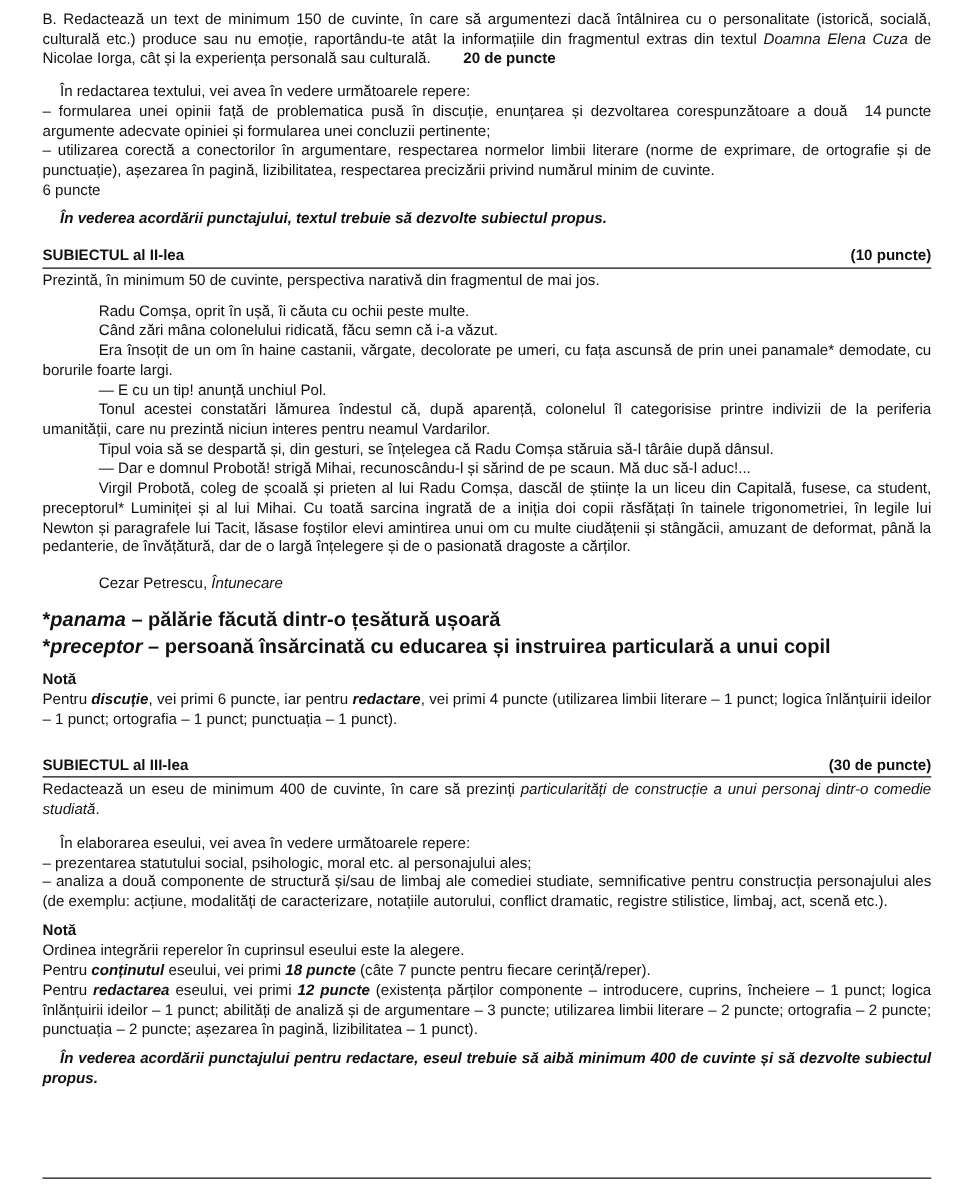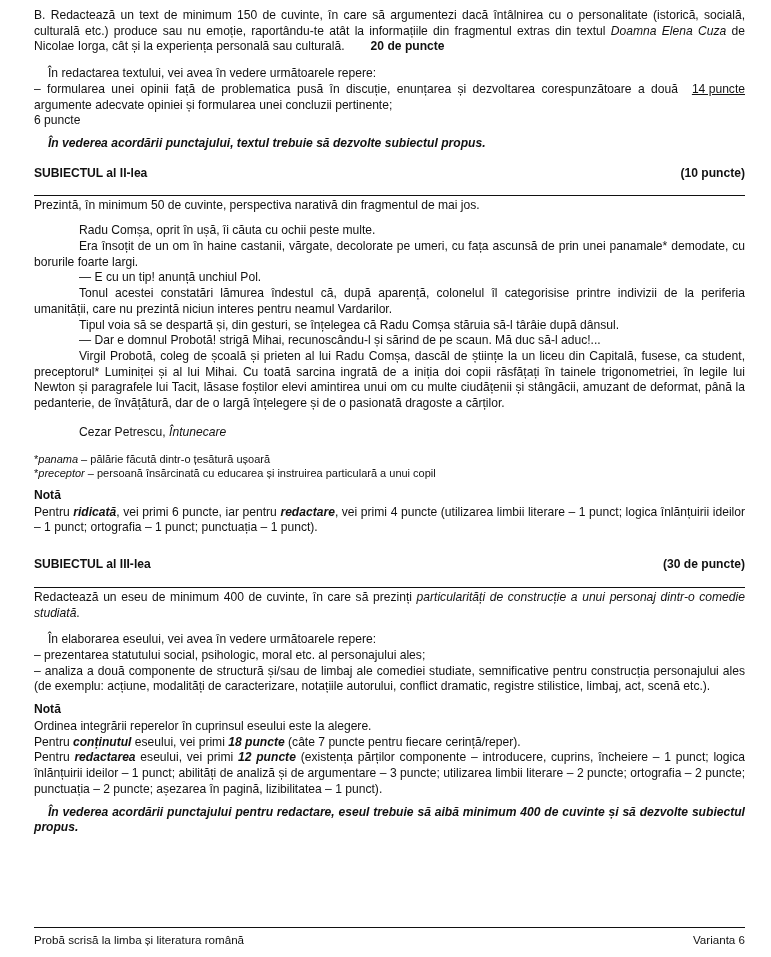--- a/index.html
+++ b/index.html
@@ -44,31 +44,30 @@
     margin-left: 26px;
     white-space: nowrap;
   }
   .pts-right {
     display: block;
     text-align: right;
   }
   .pts-tab {
     float: right;
     margin-left: 14px;
-    text-decoration: underline;
   }
 
   
   .subject-head {
     display: flex;
     justify-content: space-between;
     align-items: baseline;
     font-weight: bold;
     border-bottom: 1.6px solid #111111;
-    padding-bottom: 14px;
+    padding-bottom: 1px;
     margin-bottom: 2px;
   }
 
   
   .repere p {
     text-align: justify;
   }
 
   
   .excerpt {
@@ -80,22 +79,23 @@
   }
   .attrib {
     text-align: right;
     margin-top: 13px;
     margin-right: 16px;
   }
 
   
   .footnotes {
     margin-top: 11px;
-    font-size: 11px;
+    font-size: 16px;
     line-height: 1.34;
+    font-weight: bold;
   }
   .footnotes p { text-align: left; }
 
   
   .nota-title {
     font-weight: bold;
     margin-bottom: 1px;
   }
 
   .indent-first { text-indent: 14px; }
@@ -126,60 +126,62 @@
   <div>
     <p class="just"><span>B. Redactează un text de minimum 150 de cuvinte, în care să argumentezi dacă întâlnirea cu o personalitate (istorică, socială, culturală etc.) produce sau nu emoție, raportându-te atât la informațiile din fragmentul extras din textul </span><span class="ital">Doamna Elena Cuza</span><span> de Nicolae Iorga, cât și la experiența personală sau culturală.</span><span class="pts-inline">20 de puncte</span></p>
 
     <div class="gap-md"></div>
 
     <p class="indent-first">În redactarea textului, vei avea în vedere următoarele repere:</p>
 
     <div class="repere">
       <p><span class="pts-tab">14 puncte</span><span>– formularea unei opinii față de problematica pusă în discuție, enunțarea și dezvoltarea corespunzătoare a două argumente adecvate opiniei și formularea unei concluzii pertinente;</span></p>
 
+      <p><span>– utilizarea corectă a conectorilor în argumentare, respectarea normelor limbii literare (norme de exprimare, de ortografie și de punctuație), așezarea în pagină, lizibilitatea, respectarea precizării privind numărul minim de cuvinte.</span></p>
       <p class="pts-right">6 puncte</p>
     </div>
 
     <div class="gap-sm"></div>
 
     <p class="bold indent-first">În vederea acordării punctajului, textul trebuie să dezvolte subiectul propus.</p>
   </div>
 
   <div class="gap-lg"></div>
 
   <div>
     <div class="subject-head">
       <span>SUBIECTUL al II-lea</span>
       <span>(10 puncte)</span>
     </div>
 
     <p>Prezintă, în minimum 50 de cuvinte, perspectiva narativă din fragmentul de mai jos.</p>
 
     <div class="excerpt">
       <p>Radu Comșa, oprit în ușă, îi căuta cu ochii peste multe.</p>
+      <p>Când zări mâna colonelului ridicată, făcu semn că i-a văzut.</p>
       <p>Era însoțit de un om în haine castanii, vărgate, decolorate pe umeri, cu fața ascunsă de prin unei panamale* demodate, cu borurile foarte largi.</p>
       <p>— E cu un tip! anunță unchiul Pol.</p>
       <p>Tonul acestei constatări lămurea îndestul că, după aparență, colonelul îl categorisise printre indivizii de la periferia umanității, care nu prezintă niciun interes pentru neamul Vardarilor.</p>
       <p>Tipul voia să se despartă și, din gesturi, se înțelegea că Radu Comșa stăruia să-l târâie după dânsul.</p>
       <p>— Dar e domnul Probotă! strigă Mihai, recunoscându-l și sărind de pe scaun. Mă duc să-l aduc!...</p>
       <p>Virgil Probotă, coleg de școală și prieten al lui Radu Comșa, dascăl de științe la un liceu din Capitală, fusese, ca student, preceptorul* Luminiței și al lui Mihai. Cu toată sarcina ingrată de a iniția doi copii răsfățați în tainele trigonometriei, în legile lui Newton și paragrafele lui Tacit, lăsase foștilor elevi amintirea unui om cu multe ciudățenii și stângăcii, amuzant de deformat, până la pedanterie, de învățătură, dar de o largă înțelegere și de o pasionată dragoste a cărților.</p>
 
       <p class="attrib"><span>Cezar Petrescu, </span><span class="ital">Întunecare</span></p>
     </div>
 
     <div class="footnotes">
       <p><span>*</span><span class="ital">panama</span><span> – pălărie făcută dintr-o țesătură ușoară</span></p>
       <p><span>*</span><span class="ital">preceptor</span><span> – persoană însărcinată cu educarea și instruirea particulară a unui copil</span></p>
     </div>
 
     <div class="gap-sm"></div>
 
     <div>
       <p class="nota-title">Notă</p>
-      <p><span>Pentru </span><span class="bold">ridicată</span><span>, vei primi 6 puncte, iar pentru </span><span class="bold">redactare</span><span>, vei primi 4 puncte (utilizarea limbii literare – 1 punct; logica înlănțuirii ideilor – 1 punct; ortografia – 1 punct; punctuația – 1 punct).</span></p>
+      <p><span>Pentru </span><span class="bold">discuție</span><span>, vei primi 6 puncte, iar pentru </span><span class="bold">redactare</span><span>, vei primi 4 puncte (utilizarea limbii literare – 1 punct; logica înlănțuirii ideilor – 1 punct; ortografia – 1 punct; punctuația – 1 punct).</span></p>
     </div>
 
     <div class="gap-sm"></div>
 
   </div>
 
   <div class="gap-lg"></div>
 
   <div>
     <div class="subject-head">
@@ -209,19 +211,15 @@
       <p><span>Pentru </span><span class="bold">redactarea</span><span> eseului, vei primi </span><span class="bold">12 puncte</span><span> (existența părților componente – introducere, cuprins, încheiere – 1 punct; logica înlănțuirii ideilor – 1 punct; abilități de analiză și de argumentare – 3 puncte; utilizarea limbii literare – 2 puncte; ortografia – 2 puncte; punctuația – 2 puncte; așezarea în pagină, lizibilitatea – 1 punct).</span></p>
     </div>
 
     <div class="gap-sm"></div>
 
     <p class="bold indent-first">În vederea acordării punctajului pentru redactare, eseul trebuie să aibă minimum 400 de cuvinte și să dezvolte subiectul propus.</p>
   </div>
 
   <div class="footer">
     <div class="footer-rule"></div>
-    <div class="footer-row">
-      <span>Probă scrisă la limba și literatura română</span>
-      <span>Varianta 6</span>
-    </div>
   </div>
 
 </div>
 
 </body></html>

